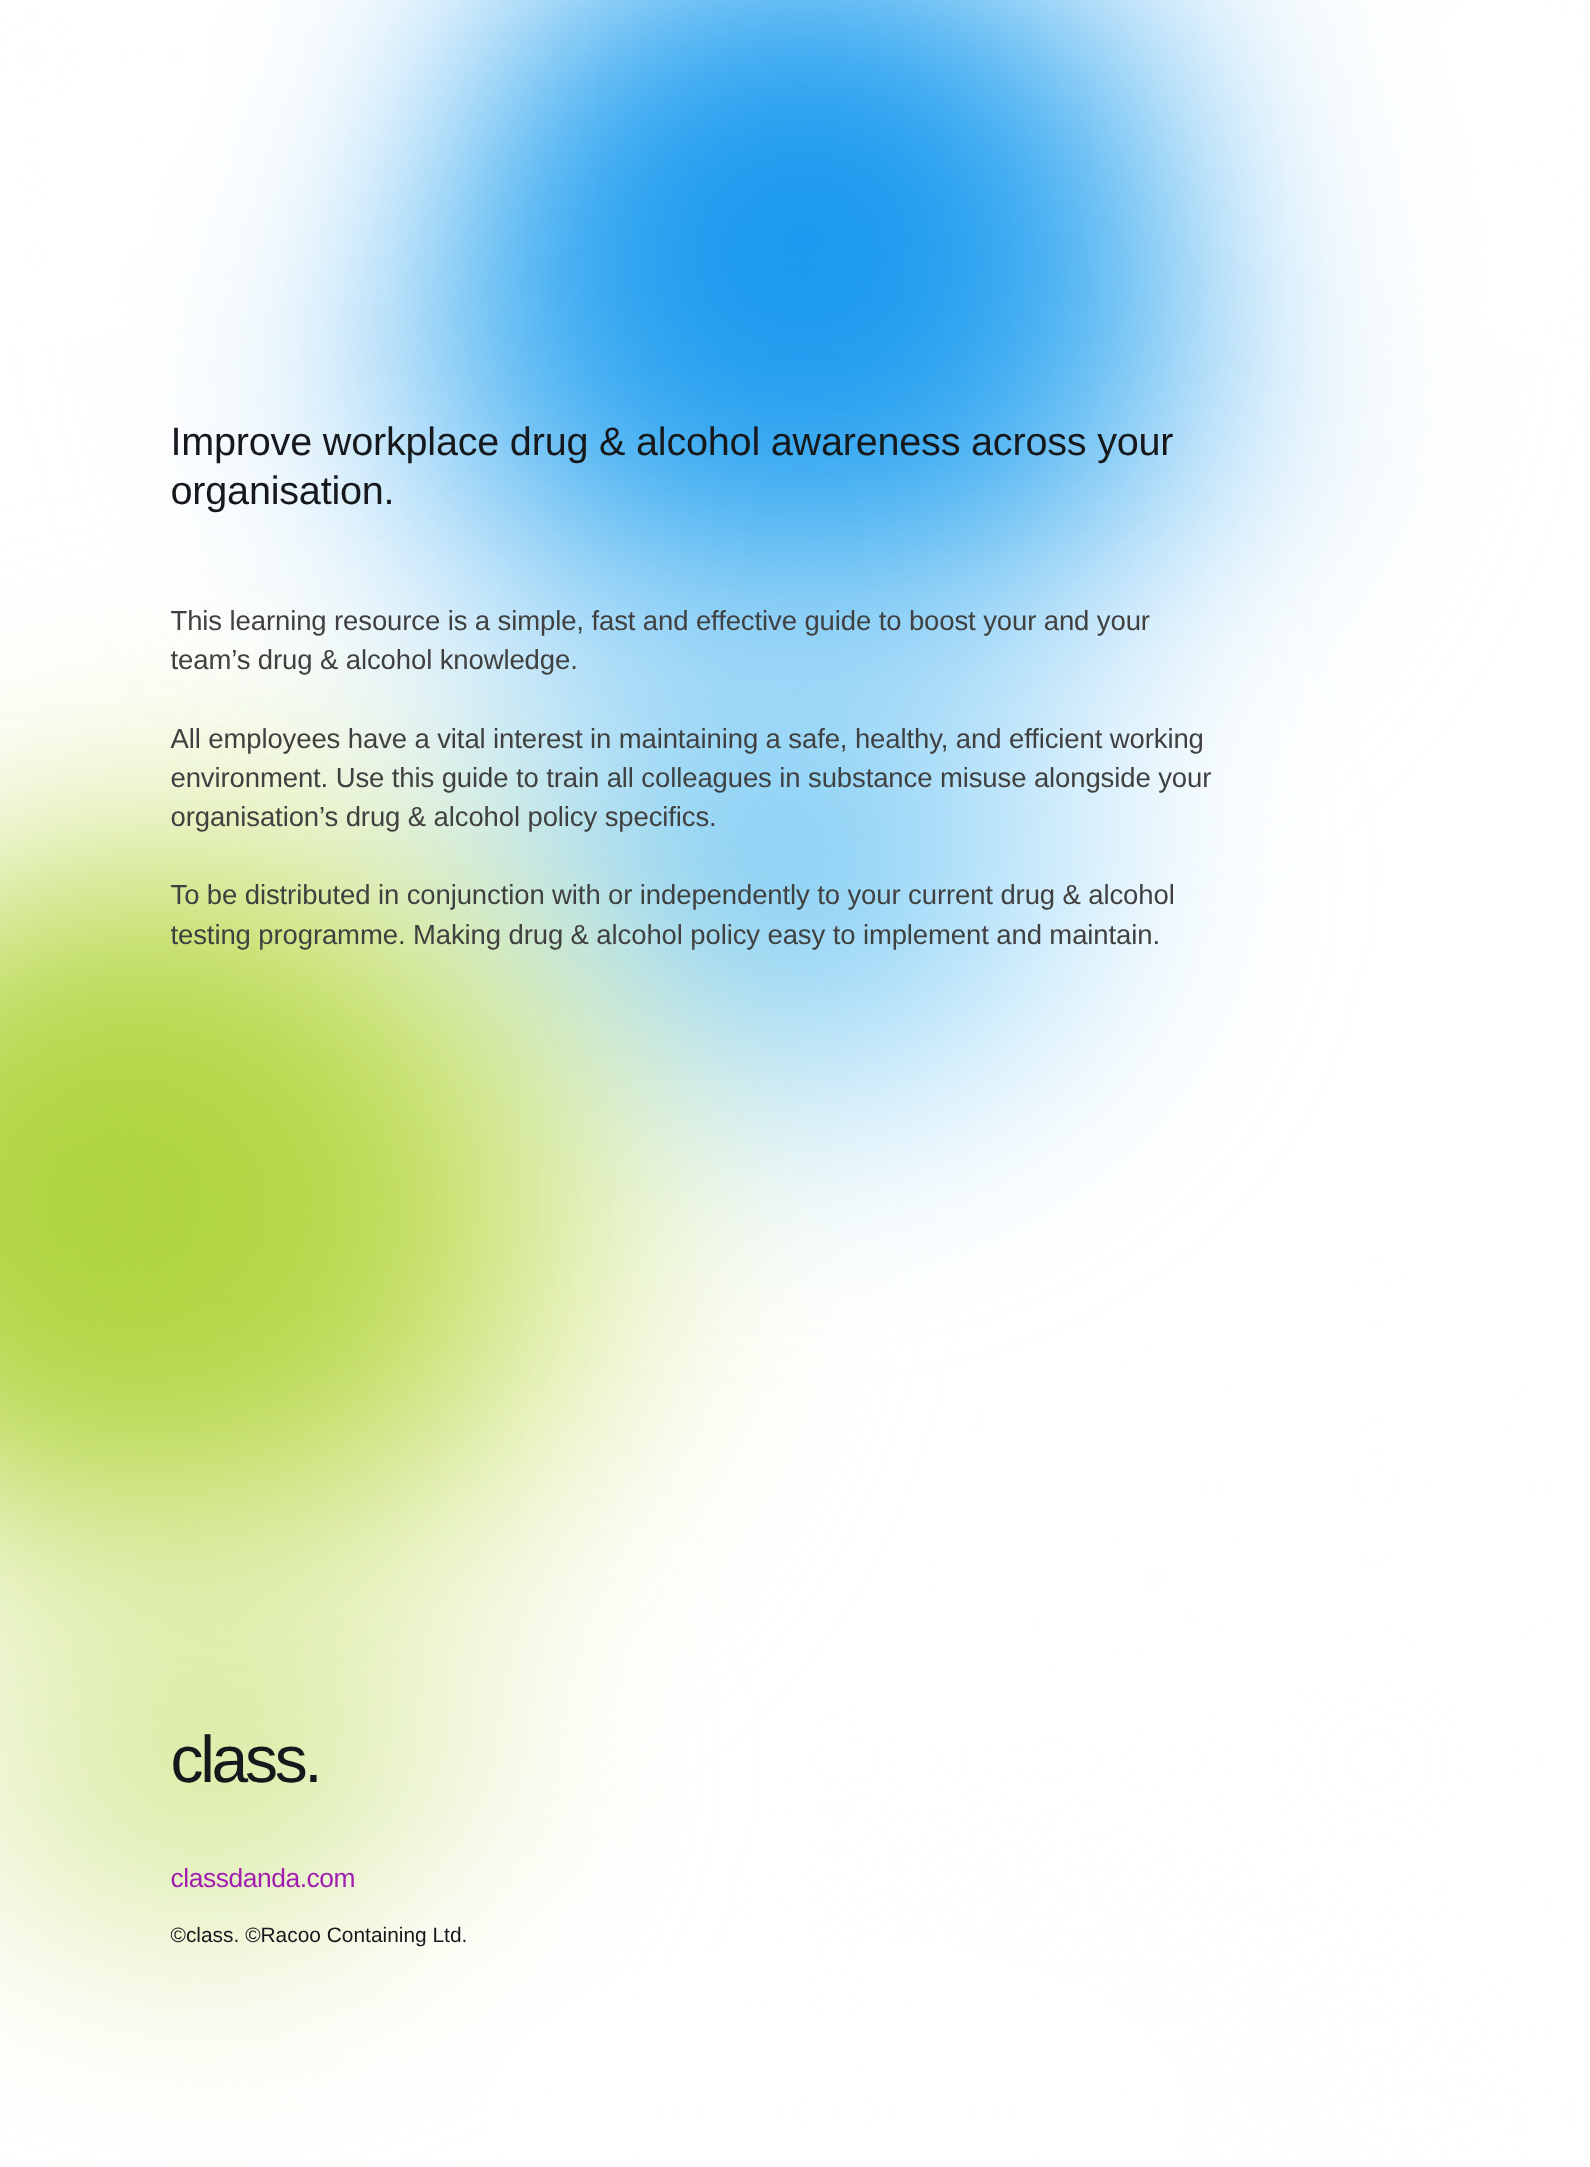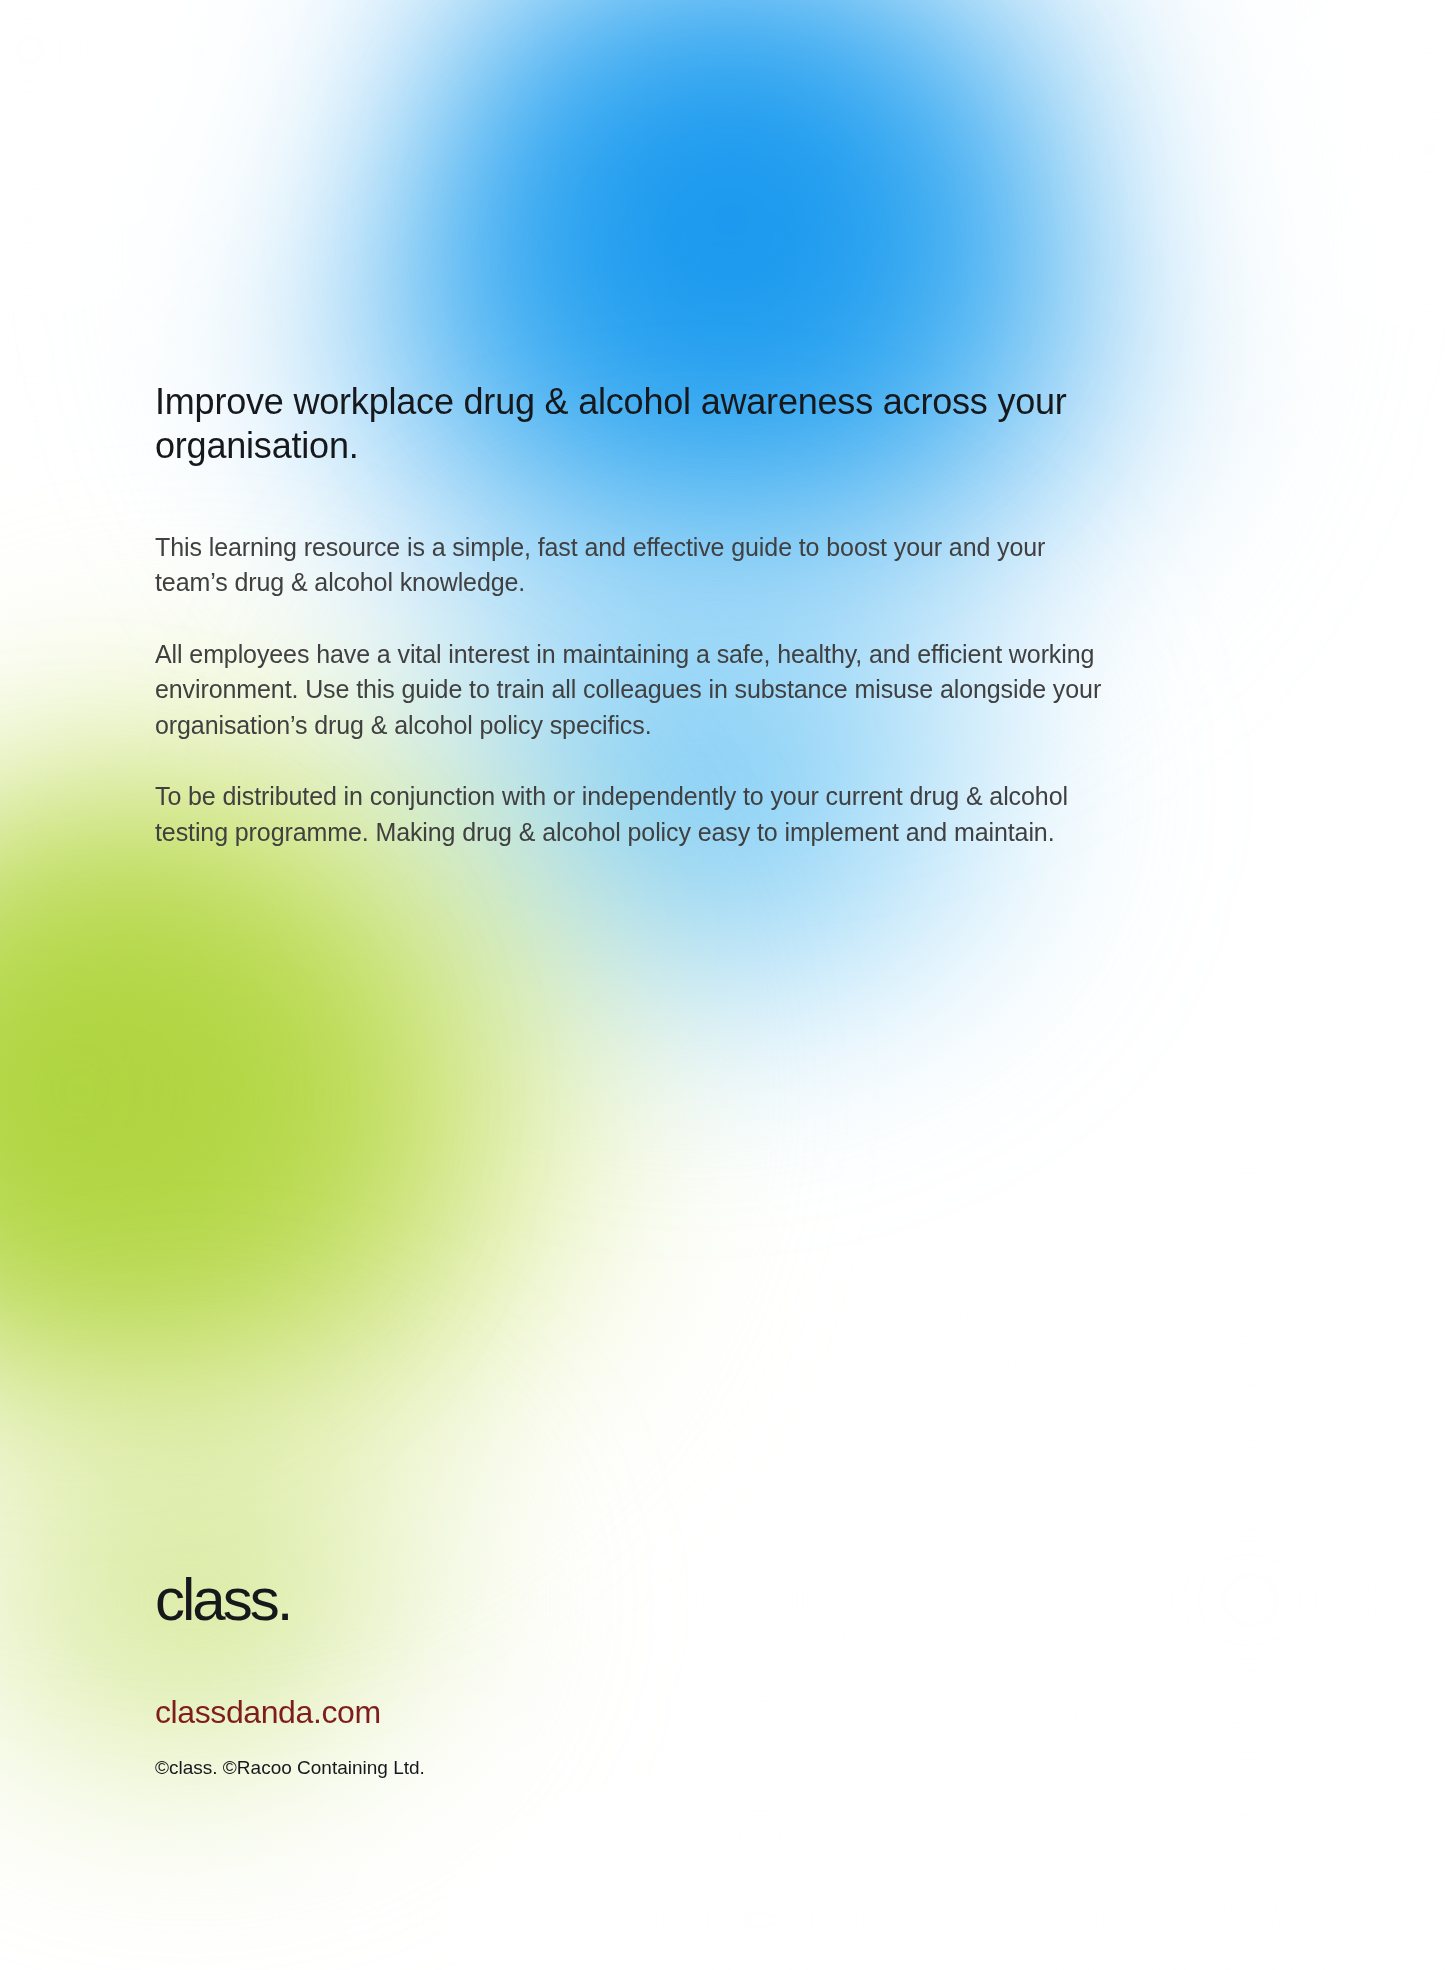--- a/index.html
+++ b/index.html
@@ -111,21 +111,21 @@
     top: 380px;
     width: 950px;
   }
 
   .headline {
     font-size: 36px;
     line-height: 1.22;
     color: #16181c;
     letter-spacing: -0.2px;
     font-weight: 400;
-    margin: 0 0 62px 0;
+    margin: 0 0 80px 0;
     max-width: 950px;
   }
 
   .para {
     font-size: 25px;
     line-height: 1.42;
     color: #404040;
     letter-spacing: -0.1px;
     font-weight: 400;
     margin: 0 0 36px 0;
@@ -143,23 +143,23 @@
   .logo {
     font-size: 60px;
     line-height: 1;
     color: #16181c;
     letter-spacing: -3px;
     font-weight: 400;
     margin: 0 0 66px 0;
   }
 
   .website {
-    font-size: 32px;
+    font-size: 24px;
     line-height: 1;
-    color: #7f1d1d;
+    color: #a21caf;
     letter-spacing: -0.4px;
     margin: 0 0 30px 0;
   }
 
   .copyright {
     font-size: 19px;
     line-height: 1;
     color: #16181c;
     letter-spacing: 0px;
     margin: 0;

